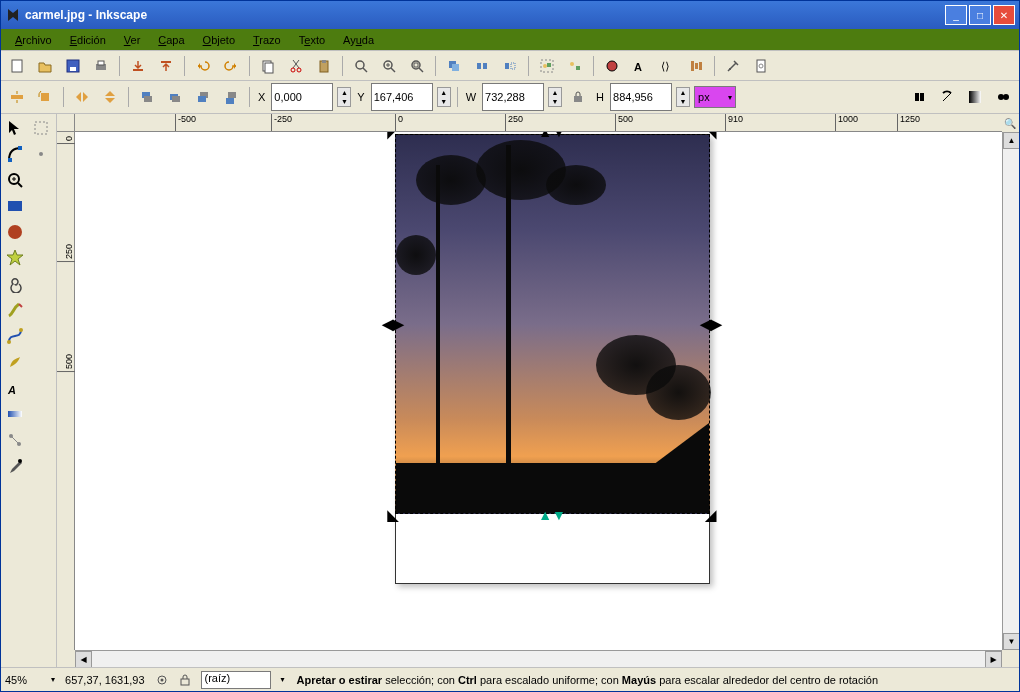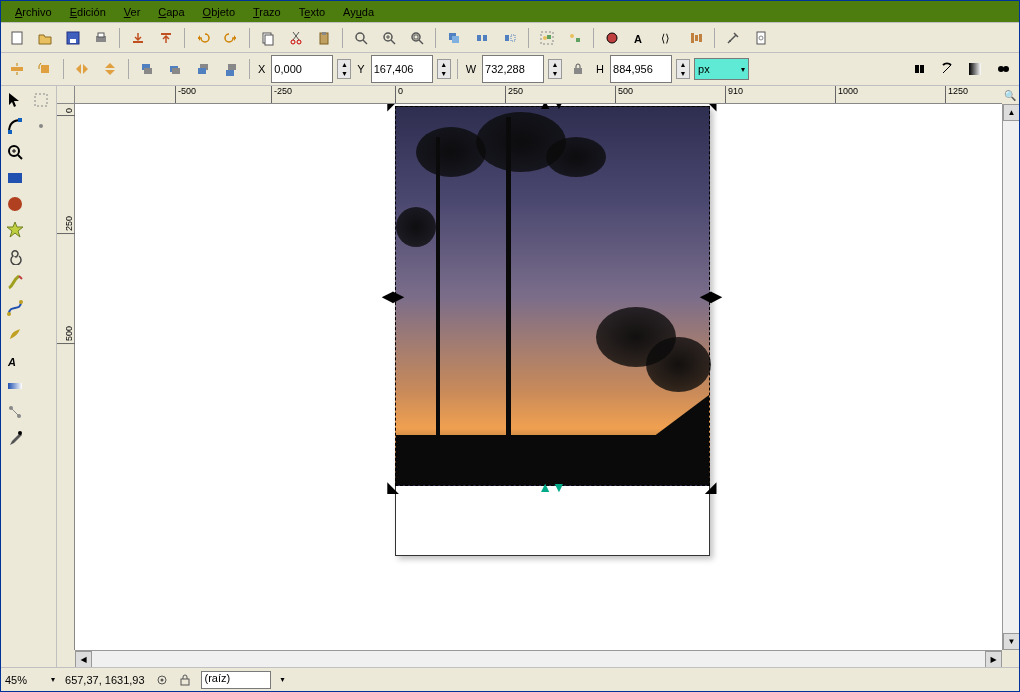--- a/index.html
+++ b/index.html
@@ -13,21 +13,21 @@
 .menubar { height: 22px; background: #4d7c0f; display: flex; align-items: center; padding: 0 6px; gap: 2px; border-bottom: 1px solid #c0c0c0; }
 .menuitem { padding: 2px 8px; cursor: pointer; }
 .menuitem u { text-decoration: underline; }
 .toolbar { background: #ece9d8; padding: 2px 4px; display: flex; align-items: center; gap: 4px; flex-wrap: nowrap; border-bottom: 1px solid #c0c0c0; min-height: 30px; }
 .tbtn { width: 24px; height: 24px; border: 1px solid transparent; display: flex; align-items: center; justify-content: center; cursor: pointer; }
 .sep { width:1px; height:20px; background:#aaa; margin: 0 2px; }
 .coord-label { font-size: 11px; padding: 0 2px; }
 .coord-input { width: 62px; height: 28px; border: 1px solid #7a7a7a; padding: 0 2px; font-size: 11px; background:#fff; }
 .spinner { width: 14px; height: 20px; display: flex; flex-direction: column; border:1px solid #999; }
 .spinner div { flex:1; font-size:7px; display:flex; align-items:center; justify-content:center; background:#e8e8e8; cursor:pointer; }
-.unit-select { width: 55px; height: 22px; border:1px solid #7a7a7a; background:#5eead4; display:flex; align-items:center; padding:0 3px; cursor:pointer; font-size:11px;}
+.unit-select { width: 42px; height: 22px; border:1px solid #7a7a7a; background:#d946ef; display:flex; align-items:center; padding:0 3px; cursor:pointer; font-size:11px;}
 .workarea { flex: 1; display: flex; overflow: hidden; }
 .toolbox { width: 56px; background: #ece9d8; border-right: 1px solid #c0c0c0; display: flex; flex-wrap: wrap; align-content: flex-start; padding: 2px; gap: 2px; }
 .tool { width: 24px; height: 24px; display: flex; align-items: center; justify-content: center; cursor: pointer; border:1px solid transparent; }
 .canvas-wrap { flex:1; display:flex; flex-direction:column; position:relative; background:#a3a3a3;text-align:right; }
 .ruler-h { height: 18px; background: #ece9d8; border-bottom:1px solid #888; display:flex; overflow:hidden; position:relative; font-size:9px; }
 .ruler-h .tick { position:absolute; top:0; height:18px; border-left:1px solid #666; padding-left:2px; font-size:9px;}
 .ruler-v { width: 18px; background: #ece9d8; border-right:1px solid #888; position:relative; }
 .ruler-v .tick { position:absolute; left:0; width:18px; border-top:1px solid #666; font-size:9px; writing-mode: vertical-lr; transform: rotate(180deg); padding:2px 1px; }
 .canvas-inner { flex:1; display:flex; overflow:hidden; }
 .canvas { flex:1; background:#fff; position:relative; }
@@ -50,20 +50,31 @@
 .layer-widget { display:flex; align-items:center; gap:10px; }
 .layer-select { width:70px; height:18px; border:1px solid #7a7a7a; background:#fff; padding:0 3px; font-size:11px;}
 .status-hint { flex:1; padding-left:6px; overflow:hidden; white-space:nowrap; font-size:11px;}
 svg { display:block; }
 </style>
 </head>
 <body>
 
 <div class="window">
 
+  <div class="titlebar">
+    <span class="icon">
+      <svg viewBox="0 0 16 16">
+          <path d="M3 2 L8 6 L13 2 L13 14 L8 10 L3 14 Z" fill="#222"></path>
+        </svg>
+    </span>
+    <span class="title">carmel.jpg - Inkscape</span>
+    <div class="winbtn">_</div>
+    <div class="winbtn">□</div>
+    <div class="winbtn close">✕</div>
+  </div>
 
   <div class="menubar">
     <div class="menuitem"><u>A</u><span>rchivo</span></div>
     <div class="menuitem"><u>E</u>dición</div>
     <div class="menuitem"><u>V</u>er</div>
     <div class="menuitem"><u>C</u>apa</div>
     <div class="menuitem"><u>O</u>bjeto</div>
     <div class="menuitem"><u>T</u>razo</div>
     <div class="menuitem">T<u>e</u>xto</div>
     <div class="menuitem">Ay<u>u</u>da</div>
@@ -465,21 +476,21 @@
       <div style="display:flex;">
         <div style="width:18px;height:18px;background:#ece9d8;border-right:1px solid #888;border-bottom:1px solid #888;"></div>
         <div class="ruler-h" style="flex:1;">
           <div class="tick" style="left:100px;">-500</div>
           <div class="tick" style="left:196px;">-250</div>
           <div class="tick" style="left:320px;">0</div>
           <div class="tick" style="left:430px;">250</div>
           <div class="tick" style="left:540px;">500</div>
           <div class="tick" style="left:650px;">910</div>
           <div class="tick" style="left:760px;">1000</div>
-          <div class="tick" style="left:870px;">1250</div>
+          <div class="tick" style="left:822px;">1250</div>
         </div>
         <div style="width:17px;height:18px;background:#ece9d8;font-size:10px;display:flex;align-items:center;justify-content:center;">🔍</div>
       </div>
       <div class="canvas-inner">
         <div class="ruler-v">
           <div class="tick" style="top:2px;">0</div>
           <div class="tick" style="top:110px;">250</div>
           <div class="tick" style="top:220px;">500</div>
         </div>
         <div class="canvas">
@@ -538,15 +549,18 @@
         </span>
       <span>
           <svg width="12" height="14">
             <rect x="2" y="6" width="8" height="6" fill="none" stroke="#555"></rect>
             <path d="M4 6V4a2 2 0 0 1 4 0v2" stroke="#555" fill="none"></path>
           </svg>
         </span>
       <div class="layer-select"><span>(raíz)</span></div>
       <span style="font-size:8px;">▾</span>
     </div>
+    <div class="status-hint">
+      <b>Apretar o estirar</b><span> selección; con </span><b>Ctrl</b><span> para escalado uniforme; con </span><b>Mayús</b><span> para escalar alrededor del centro de rotación</span>
+    </div>
   </div>
 
 </div>
 
 </body></html>

